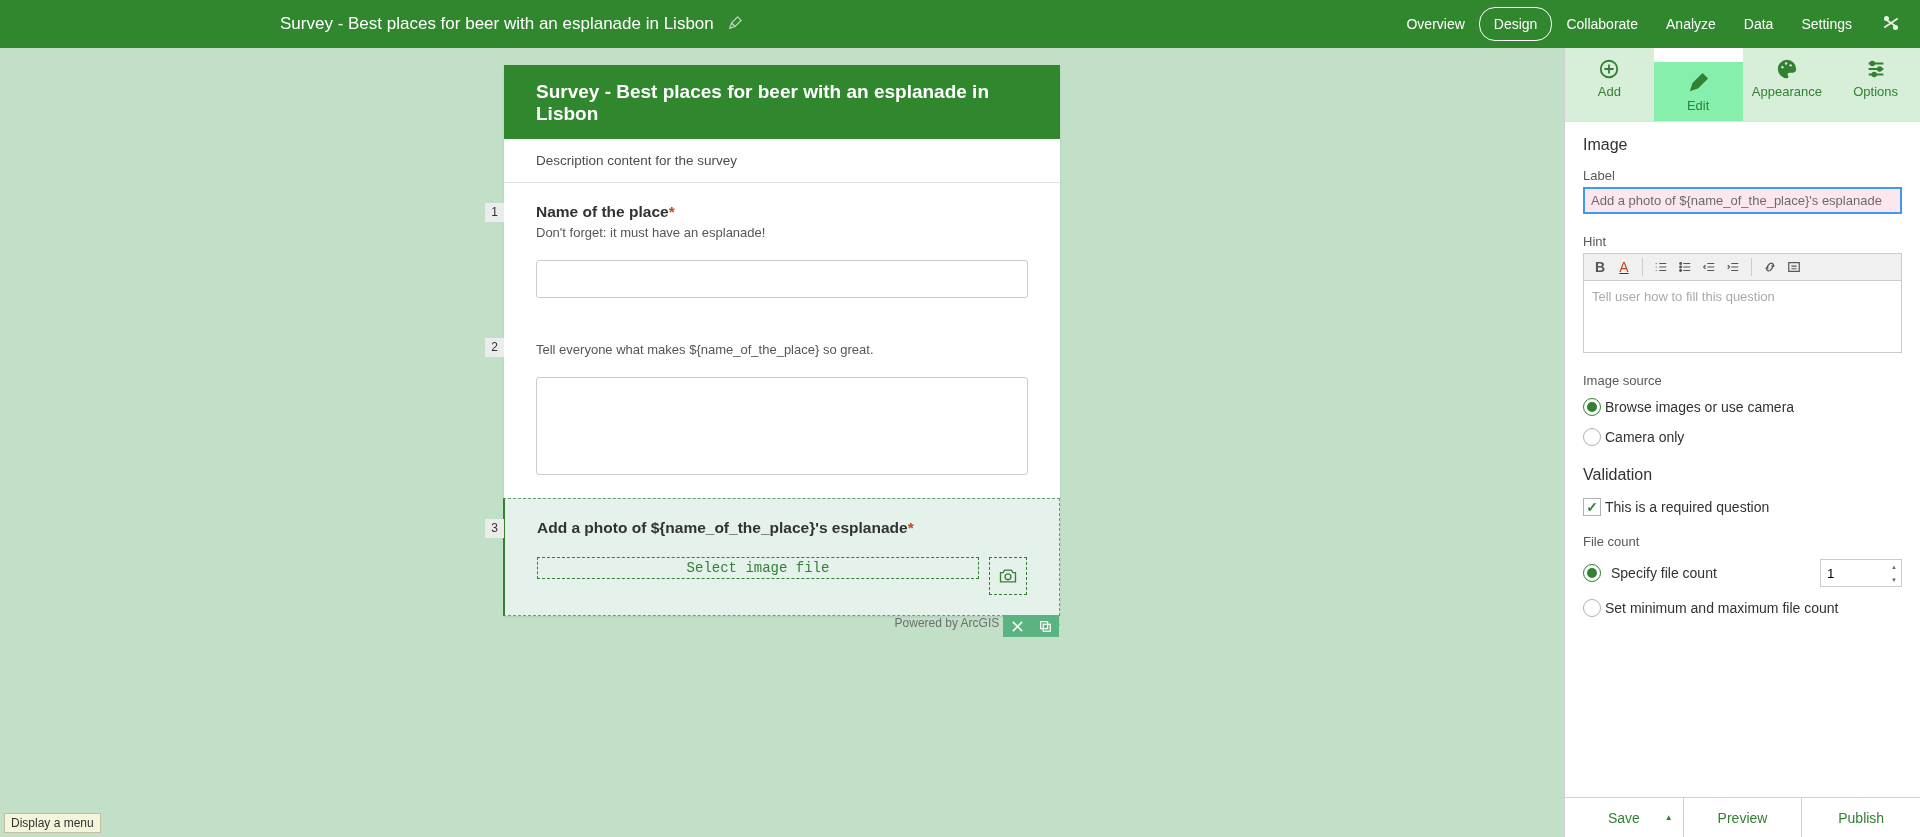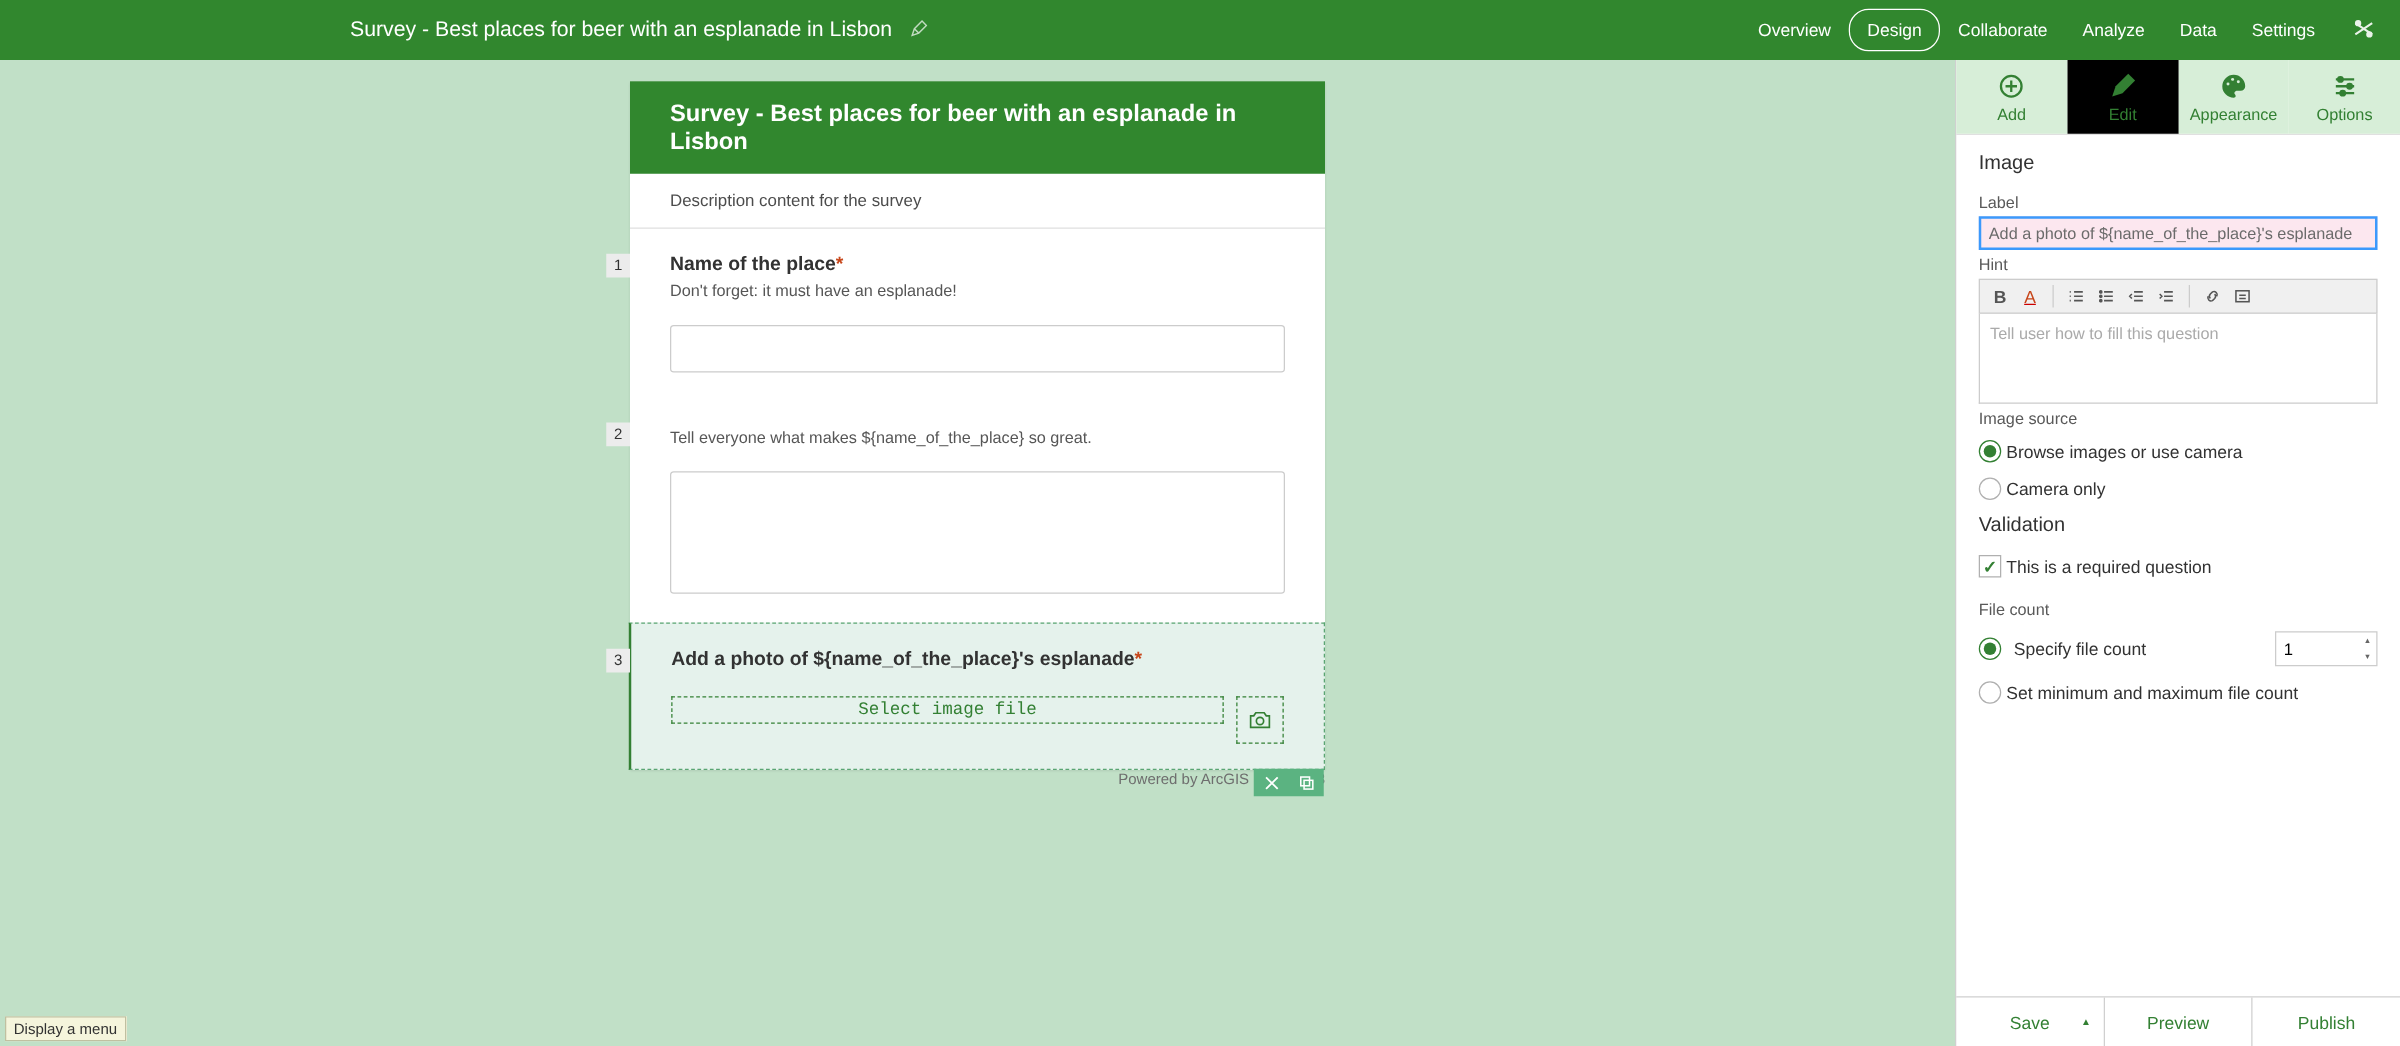--- a/index.html
+++ b/index.html
@@ -213,21 +213,22 @@
     .panel-tab {
       flex: 1;
       text-align: center;
       padding: 10px 4px 8px;
       font-size: 13px;
       color: #338033;
       cursor: pointer;
       background: #d7eed8;
     }
     .panel-tab.active {
-      background: #000000;
+      background: #86efac;
+      margin-top: 14px;
     }
     .panel-tab-icon {
       display: block;
       margin: 0 auto 4px;
     }
     .panel-body {
       flex: 1;
       overflow-y: auto;
       padding: 14px 18px;
     }
@@ -246,21 +247,21 @@
       width: 100%;
       border: 2px solid #3b99fc;
       background: #fce7ef;
       padding: 4px 6px;
       font-size: 13px;
       color: #6b6b6b;
       font-family: inherit;
       outline: none;
     }
     .field-group {
-      margin-bottom: 4px;
+      margin-bottom: 20px;
     }
     .hint-toolbar {
       border: 1px solid #cccccc;
       background: #f0f0f0;
       height: 28px;
       display: flex;
       align-items: center;
       padding: 0 6px;
       gap: 4px;
     }

